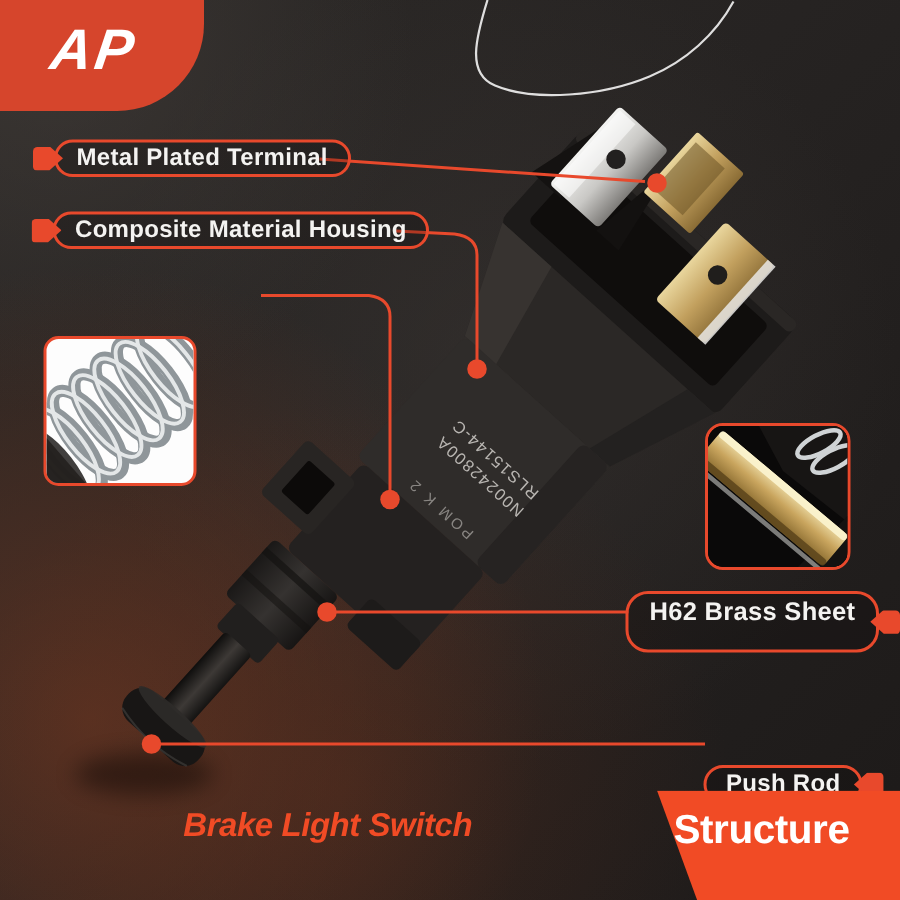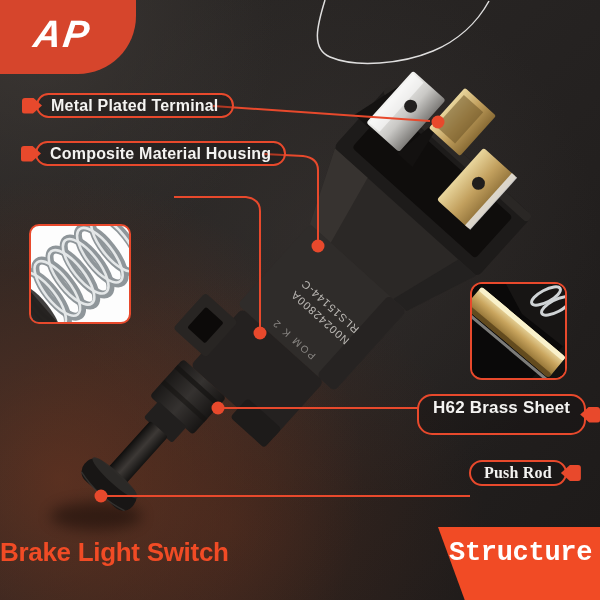--- a/index.html
+++ b/index.html
@@ -41,39 +41,38 @@
   }
   .pill .txt{display:block;}
   .marker{
     position:absolute;width:20px;height:16px;top:50%;margin-top:-8px;
     background:var(--accent);
   }
   .marker.left{left:-16px;clip-path:polygon(0 0,55% 0,100% 50%,55% 100%,0 100%);border-radius:3px;}
   .marker.right{right:-16px;clip-path:polygon(45% 0,100% 0,100% 100%,45% 100%,0 50%);border-radius:3px;}
   .pill-l{height:25px;line-height:21px;font-size:16px;padding:0 13px;}
   .pill-h62{left:417px;top:394px;height:41px;line-height:23px;font-size:17px;padding:0 14px;}
-  .pill-push{left:469px;top:460px;height:26px;line-height:22px;font-size:16px;padding:0 13px;font-family:Liberation Serif, serif;}
+  .pill-push{left:469px;top:510px;height:26px;line-height:22px;font-size:16px;padding:0 13px;}
   .p1{left:36px;top:93px;}
   .p2{left:35px;top:141px;}
   .p3{left:36px;top:184px;}
   
   .inset{position:absolute;z-index:3;box-sizing:border-box;border:2px solid var(--accent);overflow:hidden;}
   .inset-spring{left:29px;top:224px;width:102px;height:100px;border-radius:10px;background:#fdfdfd;}
   .inset-brass{left:470px;top:282px;width:97px;height:98px;border-radius:12px;background:#0a0909;}
   
   .footer-accent{
     position:absolute;left:0;top:539px;width:437px;z-index:4;
-    text-align:left;color:var(--banner);
-    font-size:26px;font-weight:700;letter-spacing:-.3px;line-height:1;
+    text-align:center;color:var(--banner);
+    font-size:22px;font-weight:700;letter-spacing:-.3px;line-height:1;font-style:italic;
   }
   .footer-block{
     position:absolute;left:438px;top:527px;width:162px;height:73px;z-index:4;
     background:var(--banner);
     clip-path:polygon(0 0,100% 0,100% 100%,16.5% 100%);
-    font-family:Liberation Mono, monospace;
   }
   .footer-block .txt{
     position:absolute;left:11px;top:13px;color:#fff;
     font-size:27px;font-weight:700;letter-spacing:-.3px;line-height:1;
   }
   
   .accent-stroke{stroke:var(--accent);}
   .accent-fill{fill:var(--accent);}
   .devtext{font-family:"Liberation Sans",sans-serif;fill:#c4c1bd;}
 </style>

